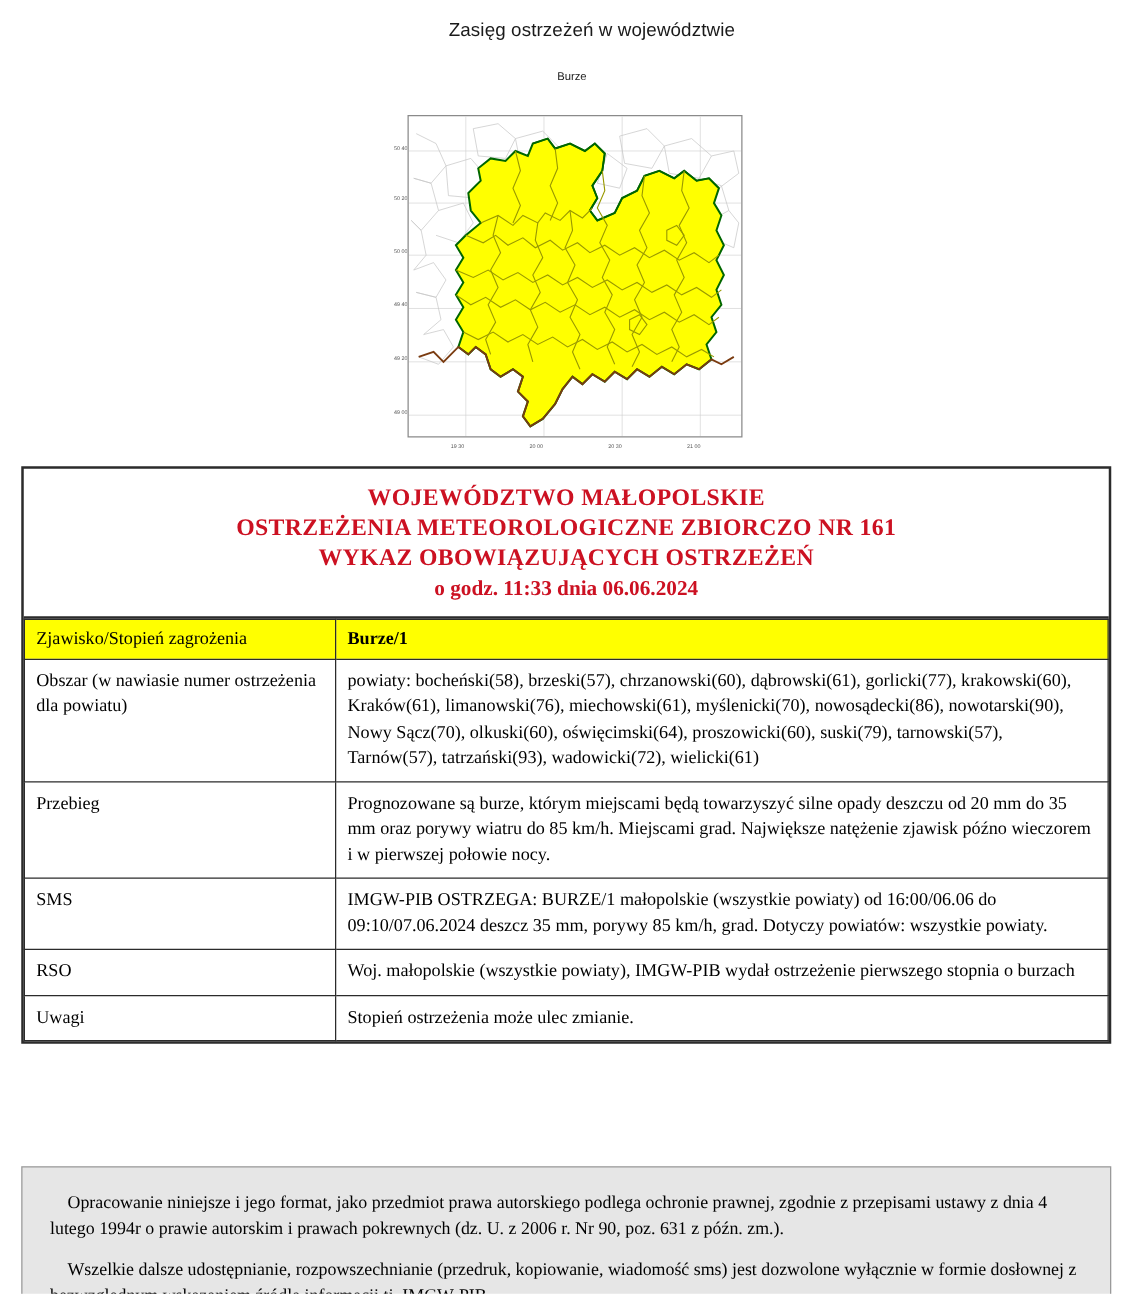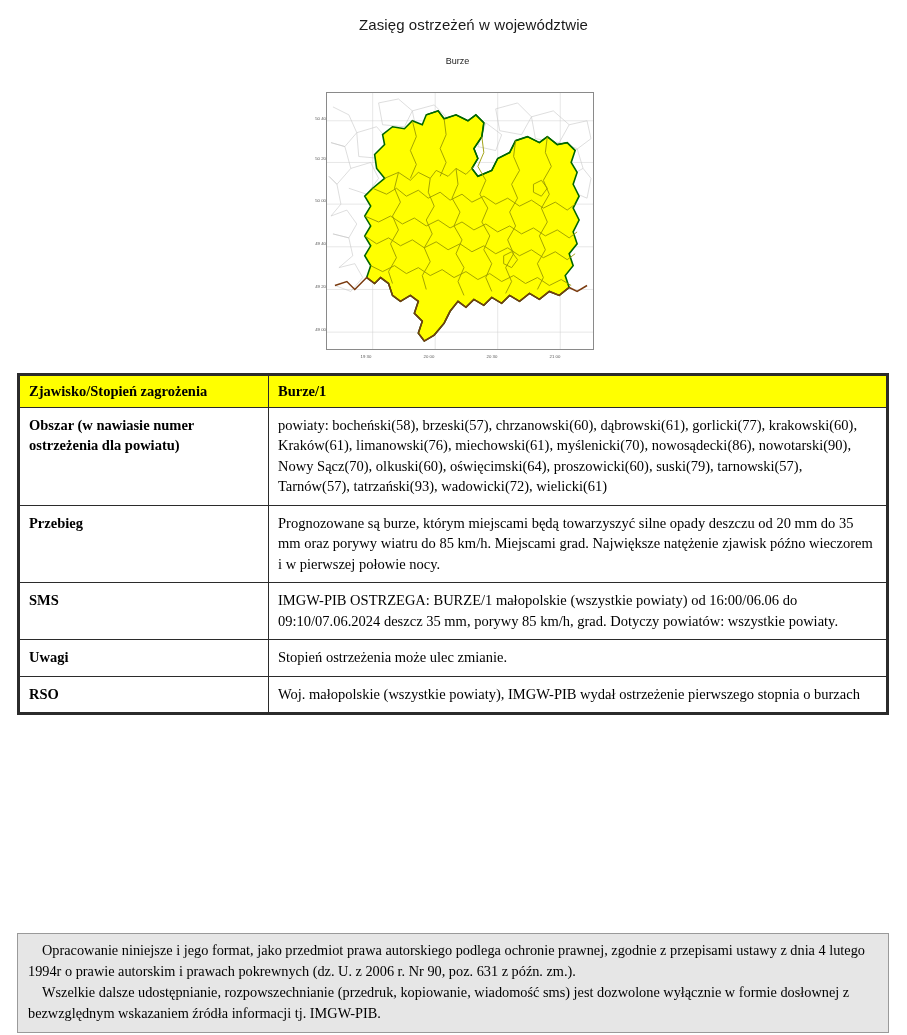--- a/index.html
+++ b/index.html
@@ -111,21 +111,21 @@
   }
   table.warn td {
     border: 1px solid #2b2b2b;
     vertical-align: top;
     padding: 7px 9px 8px 9px;
     font-size: 14.5px;
     line-height: 20.5px;
   }
   table.warn td.lab {
     width: 230px;
-    font-weight: bold;
+    font-weight: normal;
     font-size: 14.5px;
     margin-left: 28px;
   }
   tr.hdr td {
     background: #ffff00;
     font-weight: bold;
     padding-top: 5px;
     padding-bottom: 5px;
   }
   tr.hdr td.val { font-weight: bold; margin-top: 29px; }
@@ -136,21 +136,21 @@
     left: 17px;
     top: 933px;
     width: 872px;
     box-sizing: border-box;
     border: 1px solid #9a9a9a;
     background: #e6e6e6;
     padding: 6px 10px 8px 10px;
     font-size: 14.3px;
     line-height: 21px;
   }
-  .footnote p { margin: 0; text-indent: 14px; }
+  .footnote p { margin: 12px; text-indent: 14px; }
 </style>
 </head>
 <body>
 
 <div class="top-title">Zasięg ostrzeżeń w województwie</div>
 
 <div class="map-caption">
   <div>Burze</div>
 </div>
 
@@ -244,46 +244,52 @@
 
         <path d="M208 92 L216 88 L222 96 L216 104 L208 100 Z"></path>
         <path d="M178 164 L186 160 L192 168 L186 176 L178 172 Z"></path>
       </g>
     </svg>
   </div>
 </div>
 
 <div class="sheet">
 
+  <div class="banner">
+    <div>WOJEWÓDZTWO MAŁOPOLSKIE</div>
+    <div>OSTRZEŻENIA METEOROLOGICZNE  ZBIORCZO  NR 161</div>
+    <div>WYKAZ  OBOWIĄZUJĄCYCH OSTRZEŻEŃ</div>
+    <div class="small">o godz. 11:33 dnia 06.06.2024</div>
+  </div>
 
   <table class="warn">
     <tbody>
       <tr class="hdr">
         <td class="lab">Zjawisko/Stopień zagrożenia</td>
         <td class="val">Burze/1</td>
       </tr>
       <tr>
         <td class="lab">Obszar (w nawiasie numer ostrzeżenia dla powiatu)</td>
         <td class="val">powiaty: bocheński(58), brzeski(57), chrzanowski(60), dąbrowski(61), gorlicki(77), krakowski(60), Kraków(61), limanowski(76), miechowski(61), myślenicki(70), nowosądecki(86), nowotarski(90), Nowy Sącz(70), olkuski(60), oświęcimski(64), proszowicki(60), suski(79), tarnowski(57), Tarnów(57), tatrzański(93), wadowicki(72), wielicki(61)</td>
       </tr>
       <tr>
         <td class="lab">Przebieg</td>
         <td class="val">Prognozowane są burze, którym miejscami będą towarzyszyć  silne opady deszczu od 20 mm do 35 mm oraz porywy wiatru do 85 km/h. Miejscami grad. Największe natężenie zjawisk późno wieczorem i w pierwszej połowie nocy.</td>
       </tr>
       <tr>
         <td class="lab">SMS</td>
         <td class="val">IMGW-PIB OSTRZEGA: BURZE/1 małopolskie (wszystkie powiaty) od 16:00/06.06 do 09:10/07.06.2024 deszcz 35 mm, porywy 85 km/h, grad. Dotyczy powiatów: wszystkie powiaty.</td>
       </tr>
       <tr>
+        <td class="lab">RSO</td>
+        <td class="val">Woj. małopolskie (wszystkie powiaty), IMGW-PIB wydał ostrzeżenie pierwszego stopnia o burzach</td>
+      </tr>
+      <tr>
         <td class="lab">Uwagi</td>
         <td class="val">Stopień ostrzeżenia może ulec zmianie.</td>
-      </tr>
-      <tr>
-        <td class="lab">RSO</td>
-        <td class="val">Woj. małopolskie (wszystkie powiaty), IMGW-PIB wydał ostrzeżenie pierwszego stopnia o burzach</td>
       </tr>
     </tbody>
   </table>
 </div>
 
 <div class="footnote">
   <p>Opracowanie niniejsze i jego format, jako przedmiot prawa autorskiego podlega ochronie prawnej, zgodnie z przepisami ustawy z dnia 4 lutego 1994r o prawie autorskim i prawach pokrewnych (dz. U. z 2006 r. Nr 90, poz. 631 z późn.  zm.).</p>
   <p>Wszelkie dalsze udostępnianie, rozpowszechnianie (przedruk, kopiowanie, wiadomość   sms) jest dozwolone wyłącznie w formie dosłownej z bezwzględnym wskazaniem źródła  informacji tj. IMGW-PIB.</p>
 </div>
 

